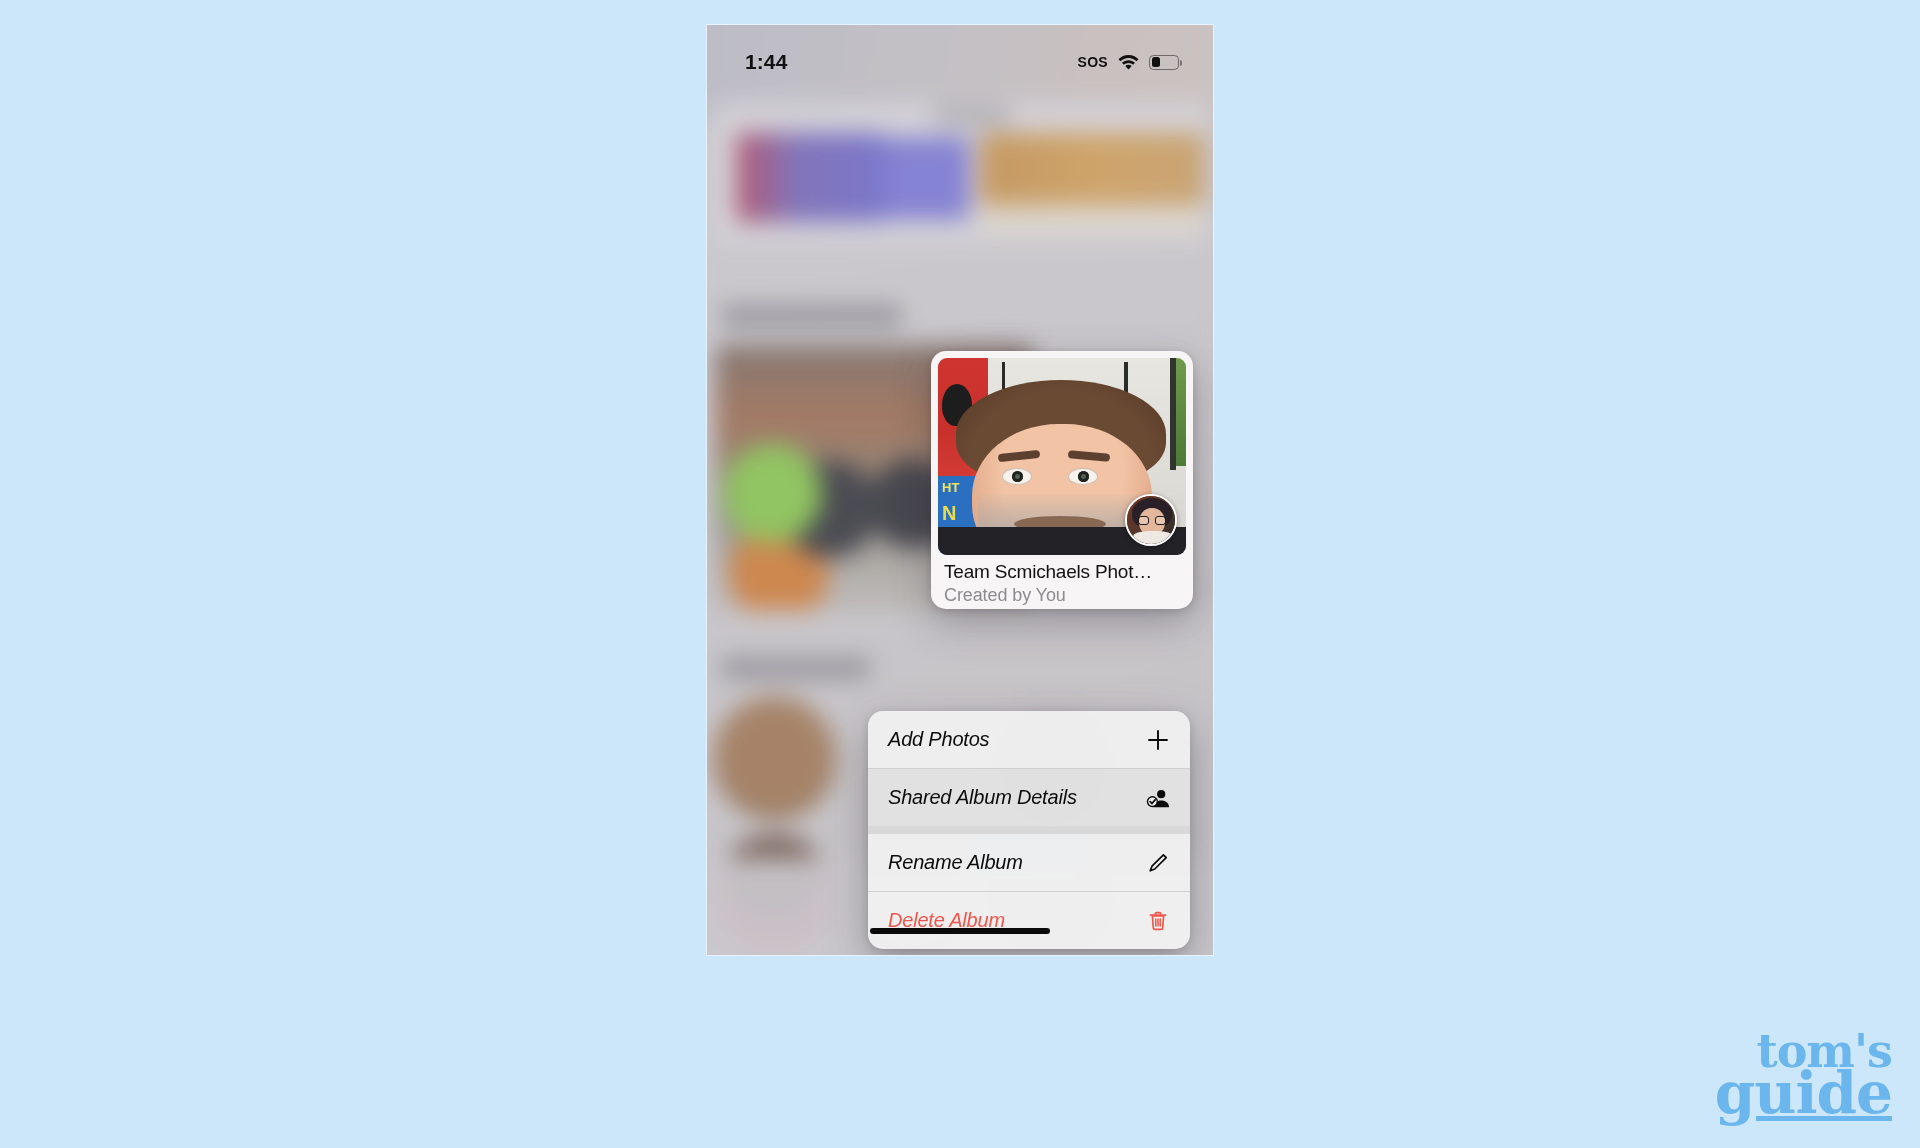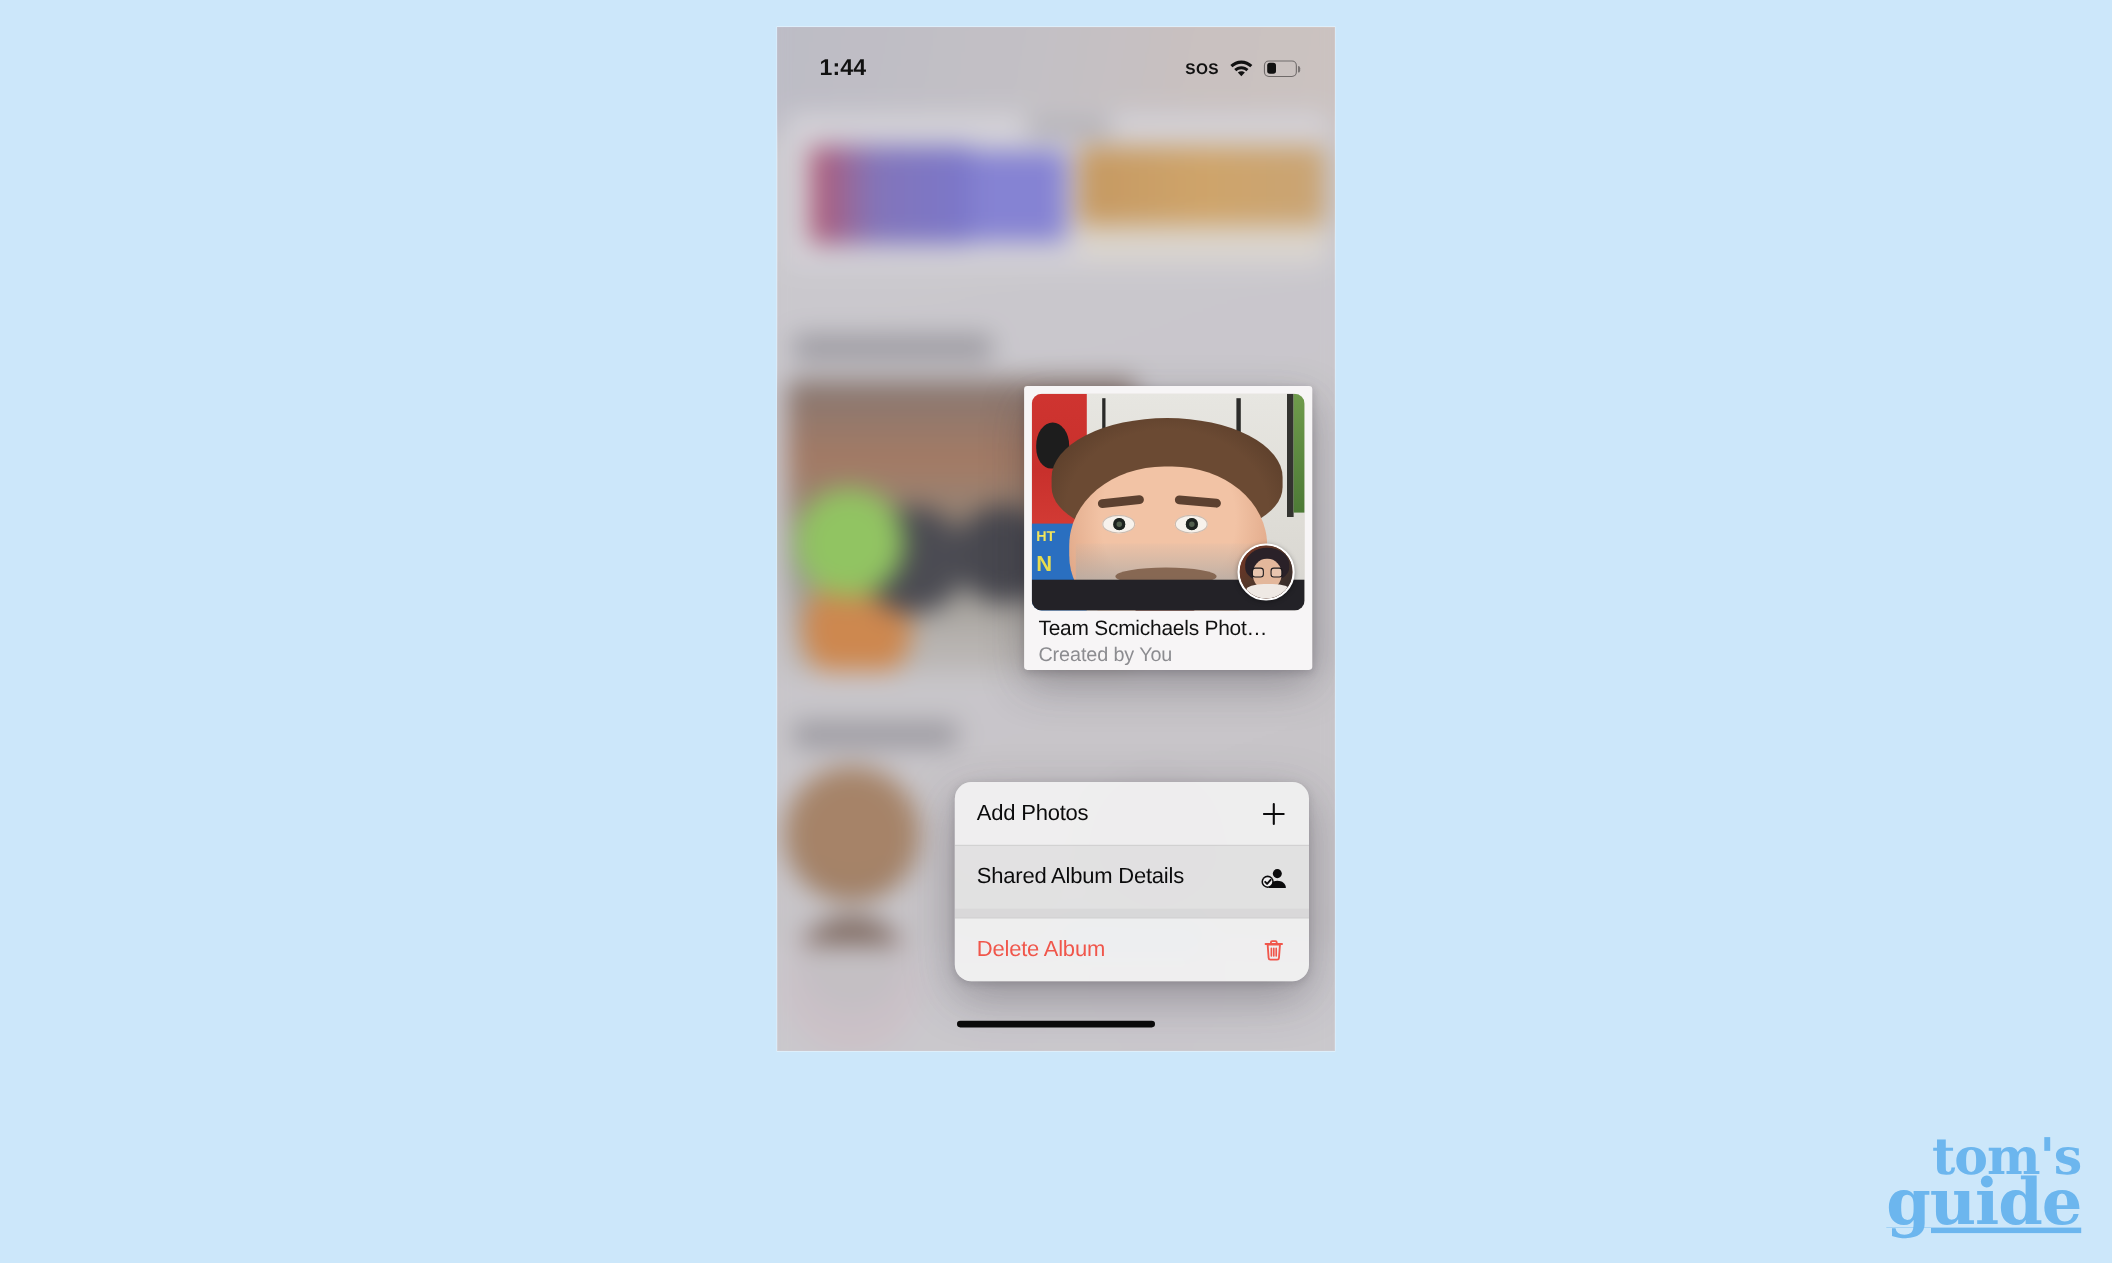--- a/index.html
+++ b/index.html
@@ -162,21 +162,21 @@
   .batt .lvl{
     position:absolute; left:1.5px; top:1.5px; bottom:1.5px;
     width:32%; background:#111; border-radius:2.5px;
   }
 
   
   #album-card{
     position:absolute;
     left:224px; top:326px; width:262px; height:258px;
     background:#f7f5f6;
-    border-radius:3px;
+    border-radius:15px;
     z-index:30;
     box-shadow:0 14px 40px rgba(40,36,46,.30), 0 2px 8px rgba(40,36,46,.18);
     overflow:hidden;
   }
   #album-photo{
     position:relative;
     margin:7px 7px 0 7px;
     height:197px;
     border-radius:9px;
     overflow:hidden;
@@ -322,21 +322,21 @@
   
   #context-menu{
     position:absolute;
     left:161px; top:686px; width:322px;
     z-index:30;
     border-radius:15px;
     overflow:hidden;
     background:rgba(246,245,246,.84);
     box-shadow:0 14px 44px rgba(40,36,46,.34), 0 2px 8px rgba(40,36,46,.16);
   }
-  .menu-group{ background:transparent; }
+  .menu-group{ background:transparent;font-style:italic; }
   .menu-item{
     display:flex; align-items:center; justify-content:space-between;
     height:57px;
     padding:0 18px 0 20px;
     font-size:20px;
     color:#0b0b0c;
     letter-spacing:-.2px;
     position:relative;
   }
   .menu-item.pressed{ background:rgba(0,0,0,.055);text-align:center; }
@@ -486,20 +486,28 @@
             <circle cx="7.4" cy="15.6" r="4.2" fill="#f2f1f2"></circle>
             <path d="M5.2 15.7l1.7 1.8 3.2-3.6" stroke="#0b0b0c" stroke-width="1.8" fill="none" stroke-linecap="round" stroke-linejoin="round"></path>
           </svg>
         </span>
       </div>
     </div>
 
     <div class="menu-gap"></div>
 
     <div class="menu-group">
+      <div class="menu-item">
+        <span class="mi-label">Rename Album</span>
+        <span class="mi-icon">
+          <svg width="24" height="24" viewBox="0 0 24 24">
+            <path d="M4.2 19.8 6 15.2 17.4 3.9l2.8 2.8L8.8 18 4.2 19.8z" fill="none" stroke="#0b0b0c" stroke-width="1.7" stroke-linejoin="round"></path>
+          </svg>
+        </span>
+      </div>
       <div class="menu-sep"></div>
       <div class="menu-item destructive">
         <span class="mi-label">Delete Album</span>
         <span class="mi-icon">
           <svg width="24" height="24" viewBox="0 0 24 24">
             <path d="M4.5 6.2h15M9.4 6.2V4.6a1 1 0 0 1 1-1h3.2a1 1 0 0 1 1 1v1.6" stroke="#f0564b" stroke-width="1.7" fill="none" stroke-linecap="round"></path>
             <path d="M6.4 6.8h11.2l-.9 12.1a1.6 1.6 0 0 1-1.6 1.5H8.9a1.6 1.6 0 0 1-1.6-1.5L6.4 6.8z" stroke="#f0564b" stroke-width="1.7" fill="none" stroke-linejoin="round"></path>
             <path d="M9.8 10v7M12 10v7M14.2 10v7" stroke="#f0564b" stroke-width="1.5" stroke-linecap="round"></path>
           </svg>
         </span>

